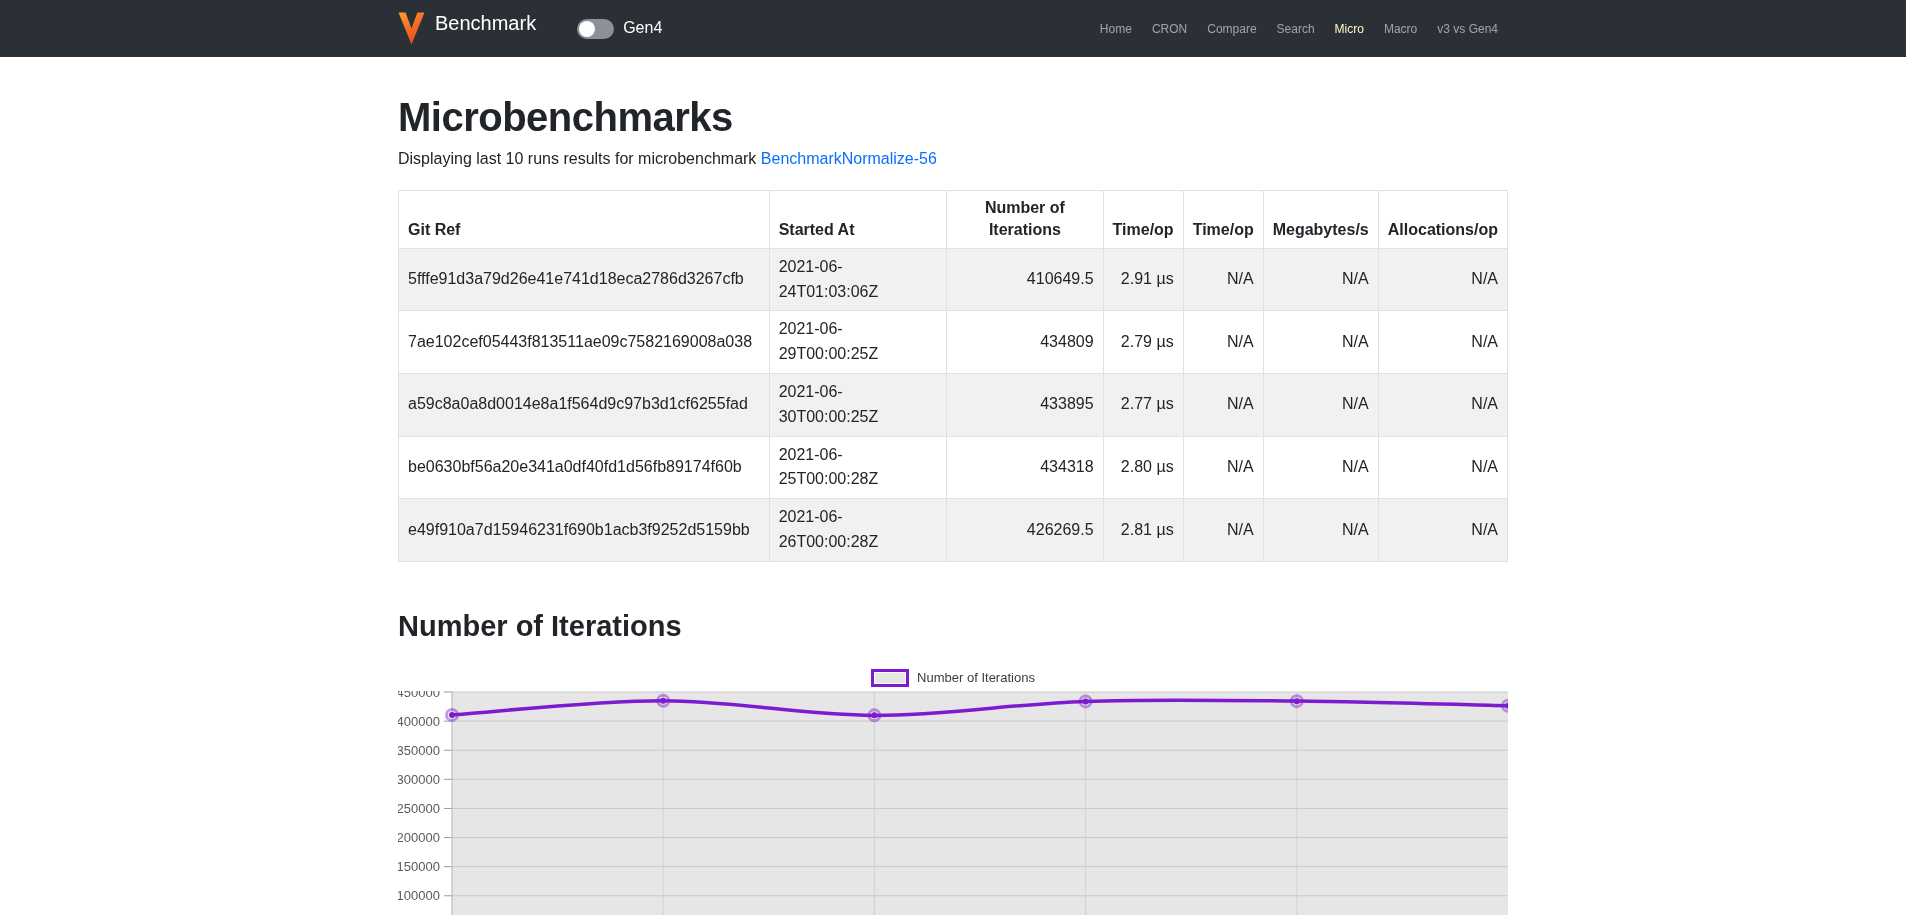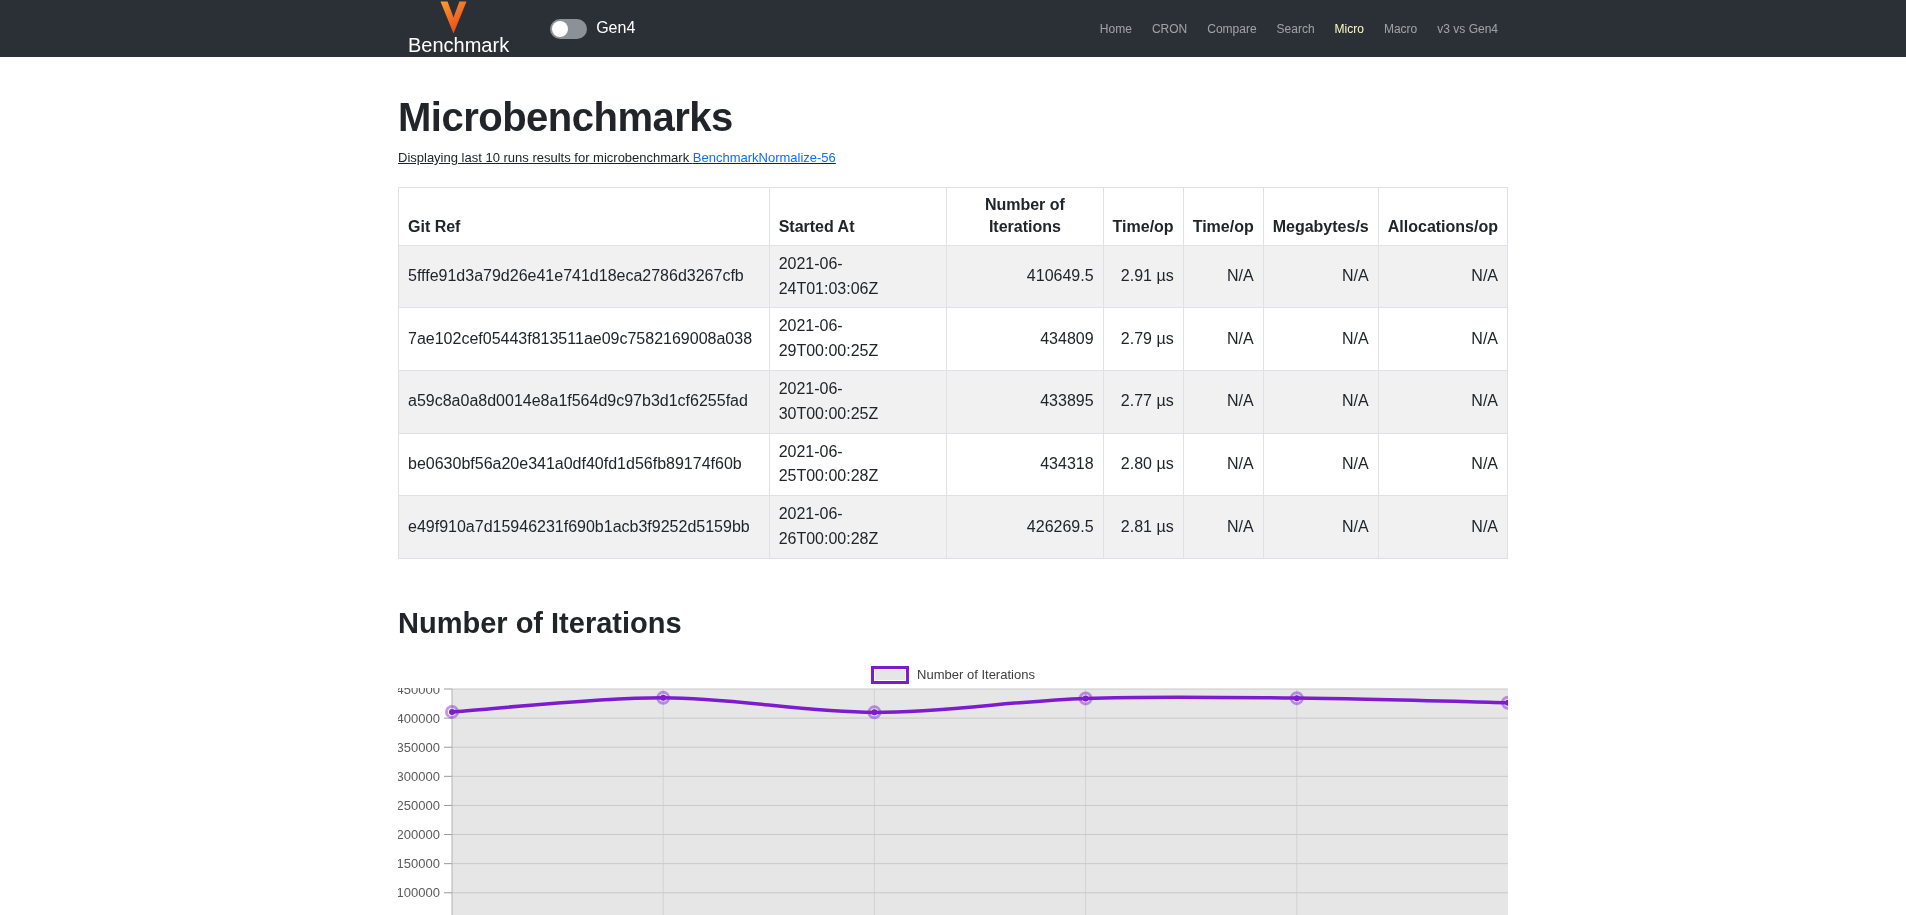--- a/index.html
+++ b/index.html
@@ -2,38 +2,38 @@
 <html><head>
 <meta charset="utf-8">
 <style>
   * { margin: 0; padding: 0; box-sizing: border-box; }
   html, body { width: 1906px; height: 915px; overflow: hidden; background: #fff;
     font-family: "Liberation Sans", "DejaVu Sans", sans-serif; color: #212529; }
 
   
   .navbar { height: 57px; background: #2b3036; display: flex; align-items: center; }
   .navbar-inner { width: 1110px; margin: 0 auto; display: flex; align-items: center; }
-  .brand { display: flex; align-items: center; cursor: pointer; flex-direction: column; }
+  .brand { display: flex; cursor: pointer; }
   .brand-logo { width: 27px; height: 33px; display: block; }
   .brand-name { color: #fff; font-size: 20px; margin-left: 10px; }
   .gen-switch { display: flex; margin-left: 41px; }
   .switch-track { width: 37px; height: 20px; border-radius: 10px; background: #8b9197;
     position: relative; cursor: pointer; }
   .switch-knob { position: absolute; left: 2px; top: 2px; width: 16px; height: 16px;
     border-radius: 50%; background: #fff; }
   .switch-label { color: #fff; font-size: 16px; margin-left: 9px; }
   .nav-links { margin-left: auto; display: flex; align-items: center; }
   .nav-link { color: rgba(255,255,255,0.55); font-size: 12px; padding: 8px 10px;
     text-decoration: none; cursor: pointer; white-space: nowrap; }
   .nav-link.active { color: #fef9c3; }
 
   
   .container { width: 1110px; margin: 0 auto; }
   h1.page-title { font-size: 40px; font-weight: bold; letter-spacing: -0.5px; margin-top: 38px; }
-  .subtitle { font-size: 13px; margin-top: 10px; text-decoration: underline; }
+  .subtitle { font-size: 16px; margin-top: 10px; }
   .subtitle a { color: #0d6efd; text-decoration: none; cursor: pointer; }
 
   
   table.runs { width: 1110px; margin-top: 22px; border-collapse: collapse; font-size: 16px; }
   table.runs th, table.runs td { border: 1px solid #dee2e6; padding: 6px 9px; }
   table.runs th { font-weight: bold; vertical-align: bottom; text-align: left; line-height: 1.4; }
   table.runs th.center { text-align: center; }
   table.runs th.num { text-align: right; }
   table.runs td.num { text-align: right; }
   table.runs tbody tr:nth-child(odd) { background: #f1f1f1; }

